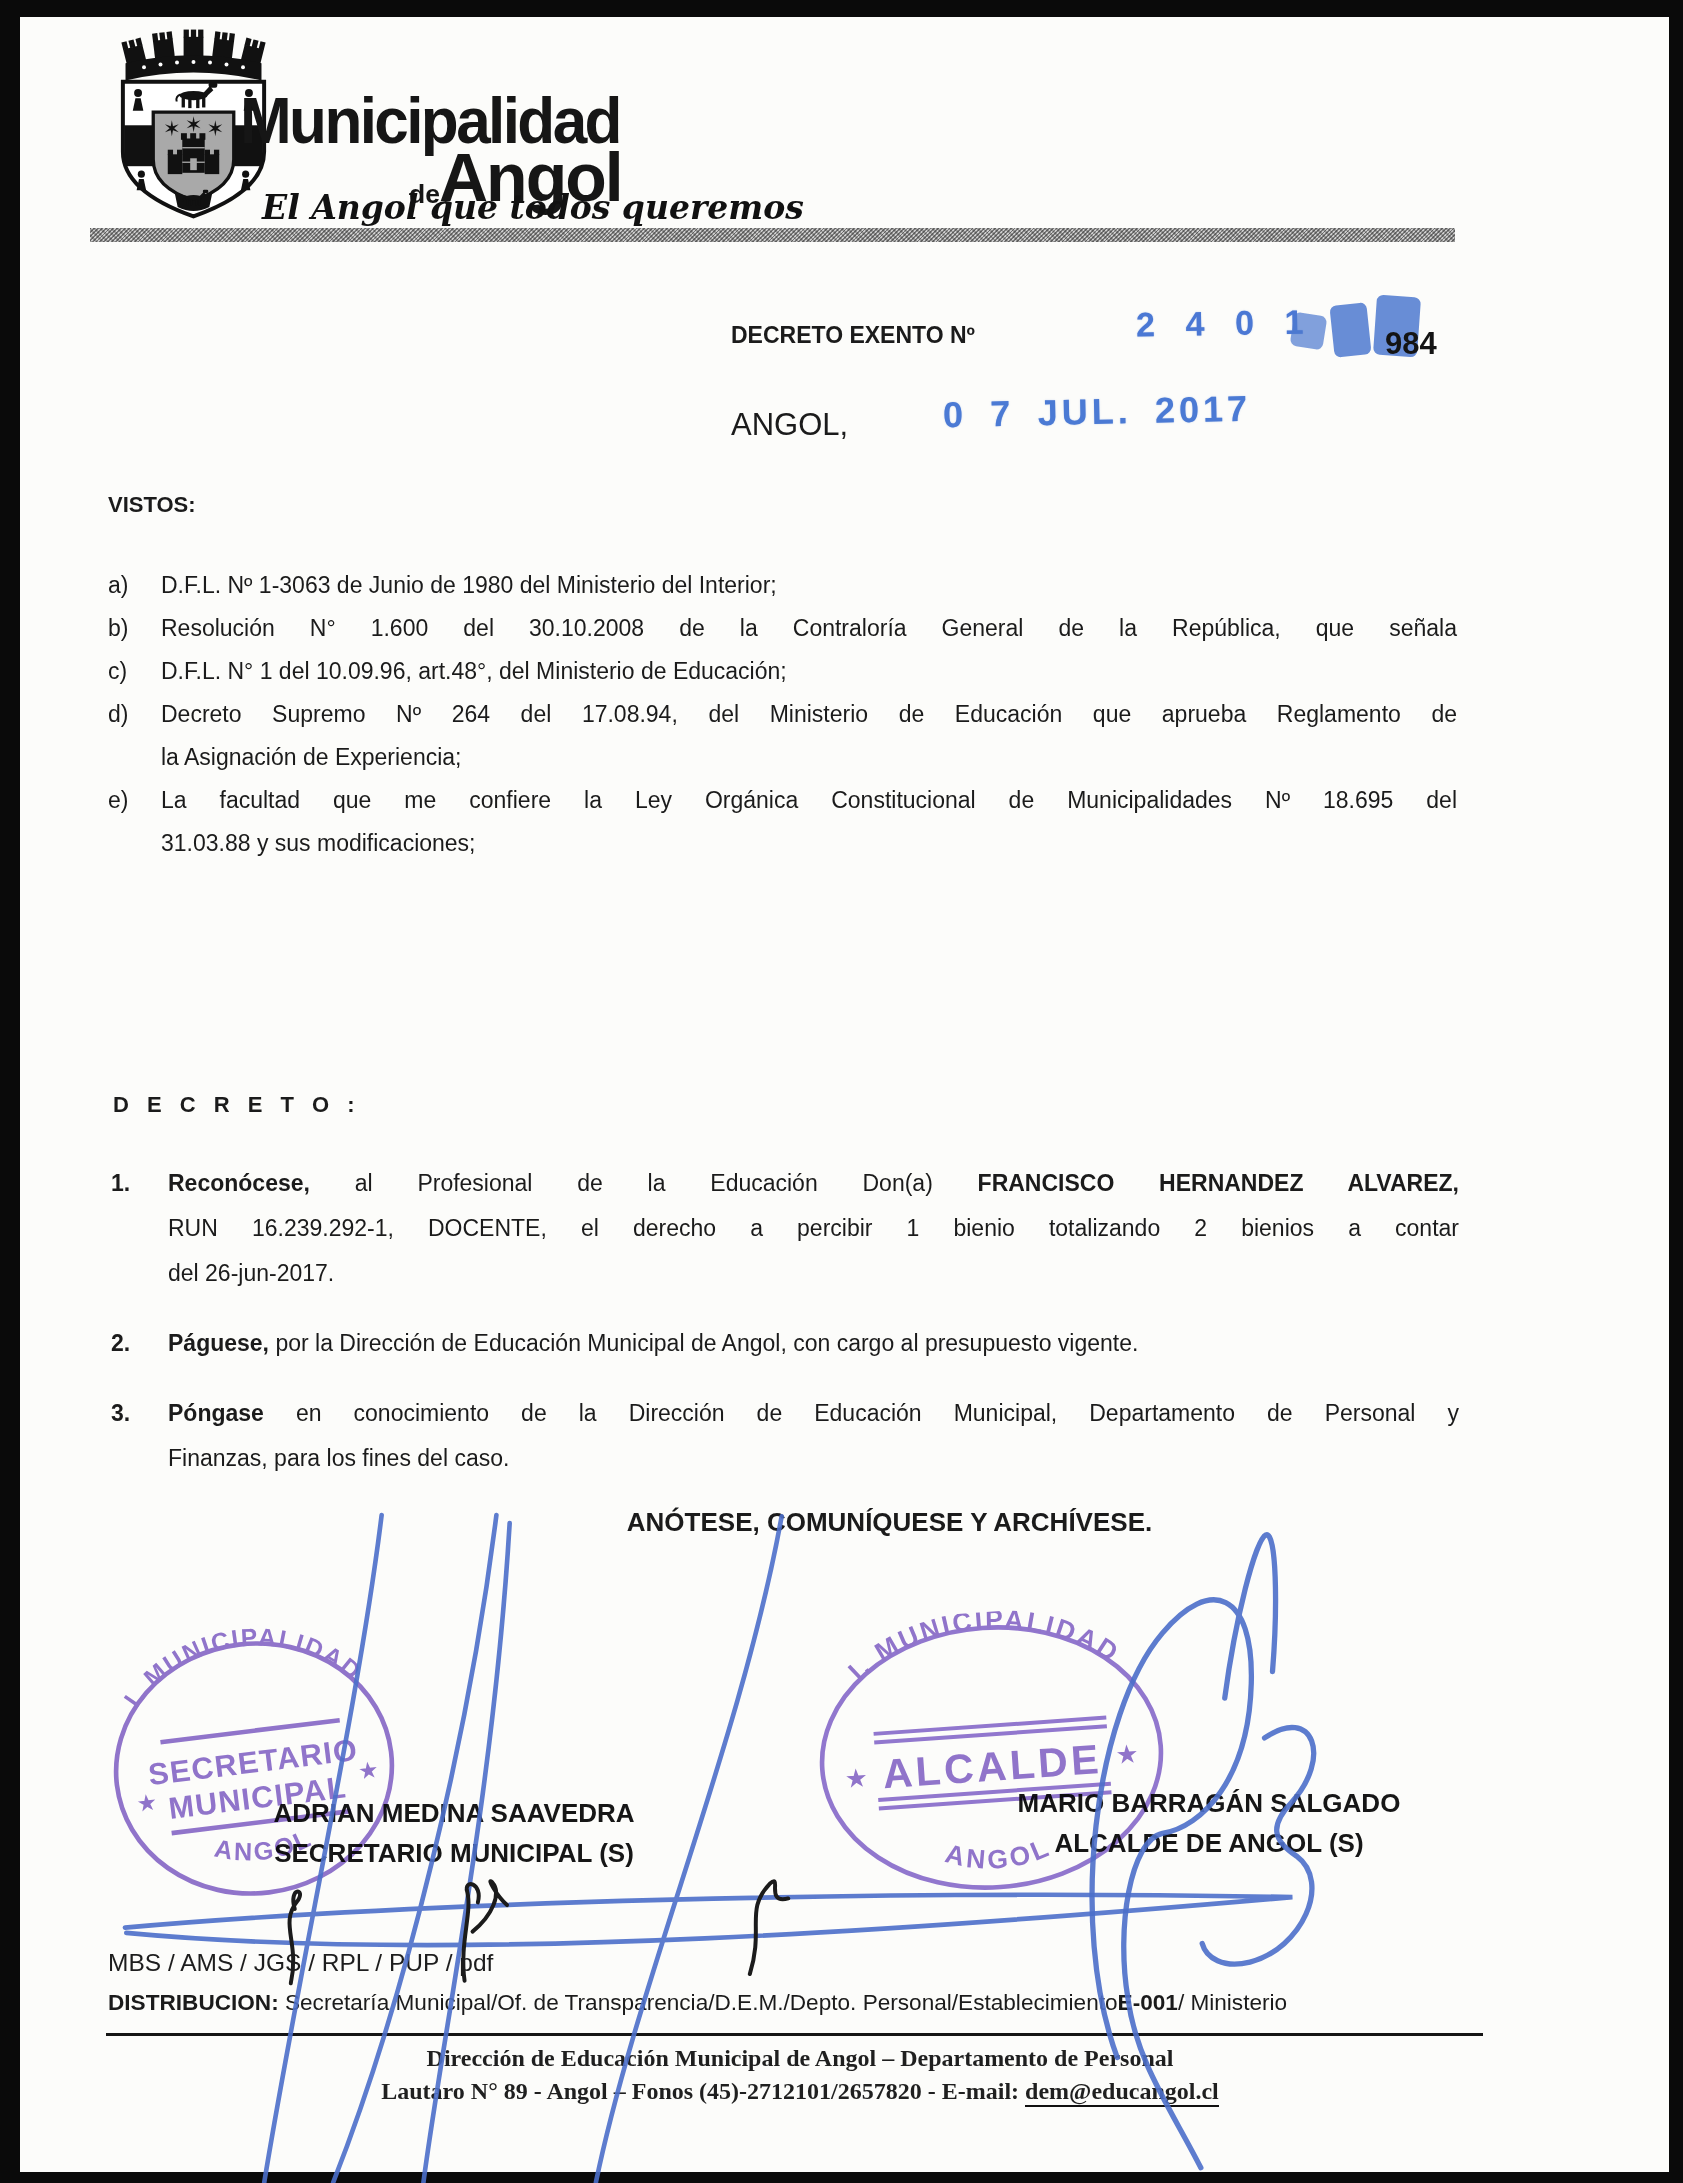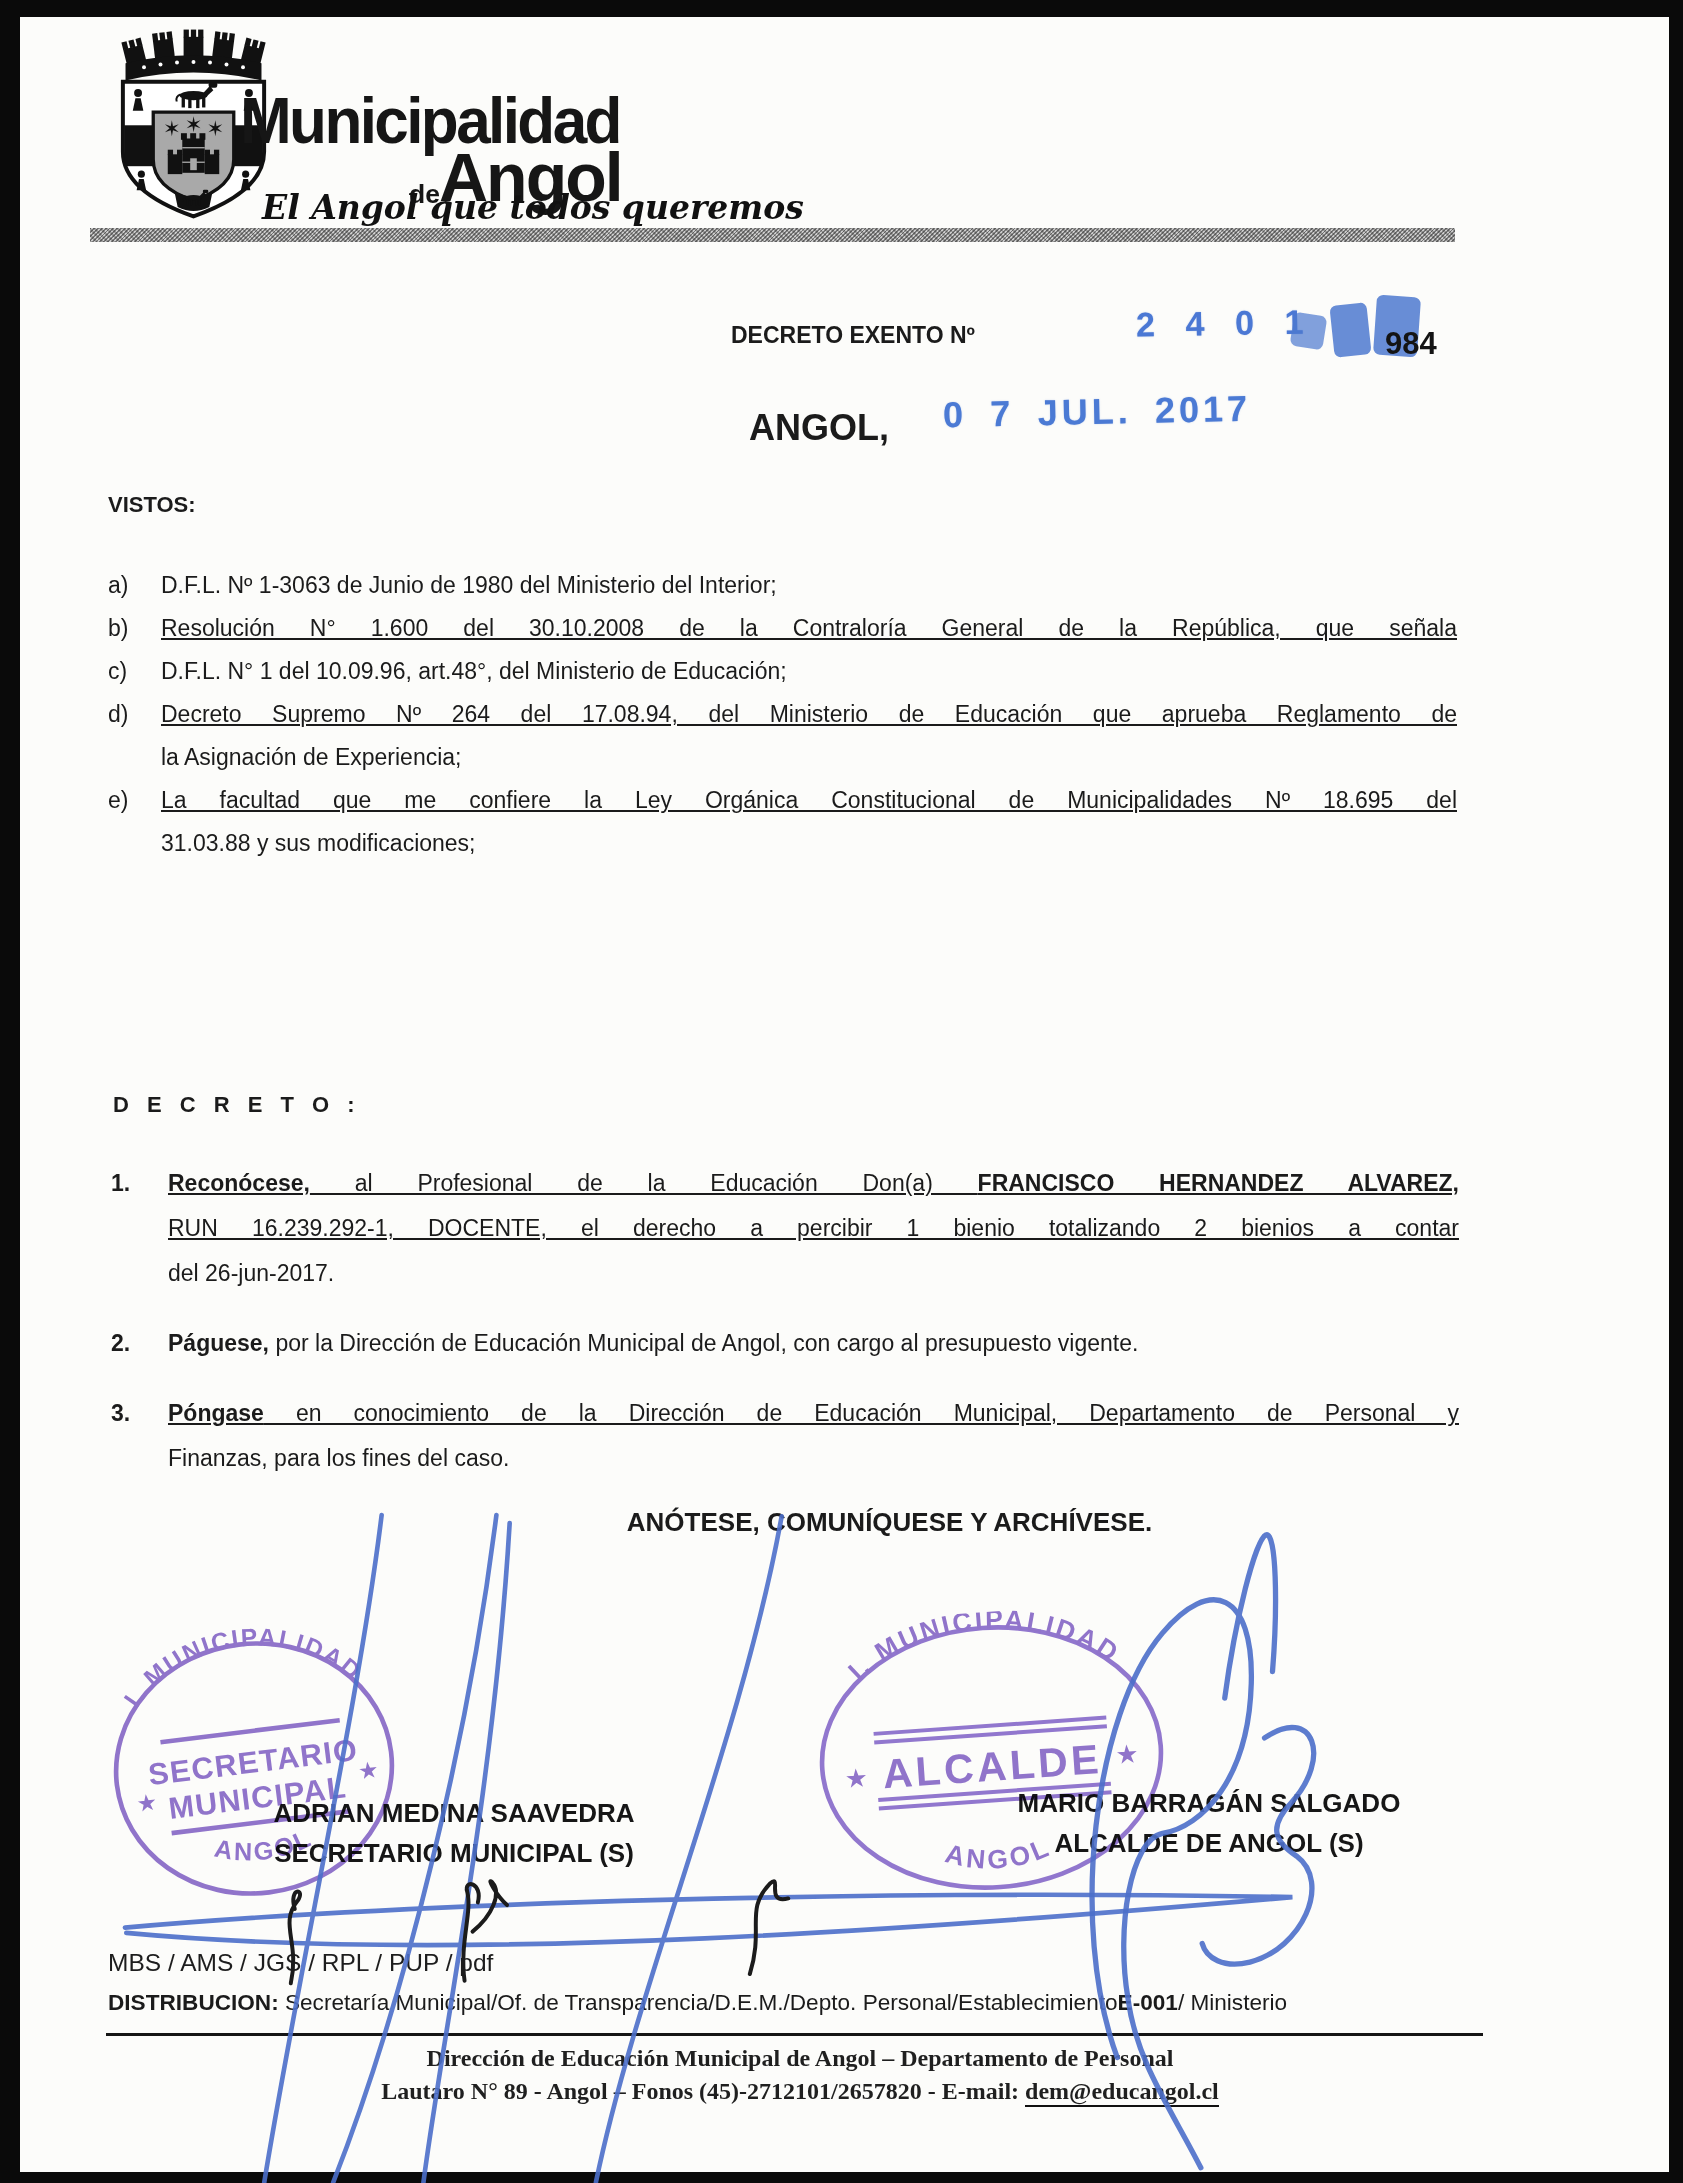--- a/index.html
+++ b/index.html
@@ -15,38 +15,38 @@
   .brand-bottom{left:439px;top:138px;font-size:68px;font-weight:bold;letter-spacing:-2px;color:#161616;}
   .slogan{left:262px;top:188px;font-size:33px;font-weight:bold;font-style:italic;
           font-family:"DejaVu Serif",serif;color:#111;white-space:nowrap;}
   .band{left:90px;top:228px;width:1365px;height:14px;
         background:repeating-linear-gradient(135deg,#6e6e6e 0 1.3px,#e3e3e3 1.3px 2.7px),
                    repeating-linear-gradient(45deg,#9a9a9a 0 2px,#dcdcdc 2px 4px);
         background-blend-mode:multiply;opacity:.85;}
 
   
   .doc-title{left:731px;top:322px;font-size:23px;font-weight:bold;white-space:nowrap;}
-  .place{left:749px;top:407px;font-size:36px;font-weight:bold;}
+  .place{left:731px;top:407px;font-size:31px;font-weight:normal;}
   .stamp-num{left:1136px;top:304px;font-size:34px;font-weight:bold;color:#4b78d4;
              letter-spacing:10.6px;transform:rotate(-1deg);text-shadow:0 0 1.3px rgba(75,120,212,.55);white-space:nowrap;}
   .stamp-date{left:943px;top:391px;font-size:36px;font-weight:bold;color:#4b7ad4;
               letter-spacing:4px;word-spacing:9.3px;transform:rotate(-1.2deg);
               text-shadow:0 0 1.3px rgba(75,122,212,.5);white-space:nowrap;}
   .hand-num{left:1385px;top:326px;font-size:31px;font-weight:bold;color:#141414;z-index:3;}
   .blob{background:#4d79cf;border-radius:6.6px;opacity:.85;z-index:2;}
 
   
   .h-bold{font-size:22px;font-weight:bold;}
   .vistos-h{left:108px;top:492px;}
   .vlist{left:108px;top:564px;width:1349px;}
   .vitem{display:grid;grid-template-columns:53px 1fr;font-size:23px;line-height:43px;}
   .dlist{left:111px;top:1161px;width:1348px;}
   .ditem{display:grid;grid-template-columns:57px 1fr;font-size:23px;line-height:45px;margin-bottom:25px;}
   .num{font-weight:bold;}
-  .jline{text-align:justify;text-align-last:justify;text-decoration:underline;}
+  .jline{text-align:justify;text-align-last:justify;}
   .decreto-h{left:113px;top:1092px;letter-spacing:6px;}
   .closing{left:133px;top:1507px;width:1513px;text-align:center;font-size:26px;font-weight:bold;}
   b.inb{font-weight:bold;}
 
   
   .sig-name{font-size:26px;font-weight:bold;line-height:40px;text-align:center;color:#161616;}
   .left-names{left:212px;top:1793px;width:484px;}
   .right-names{left:962px;top:1783px;width:494px;}
 
   

